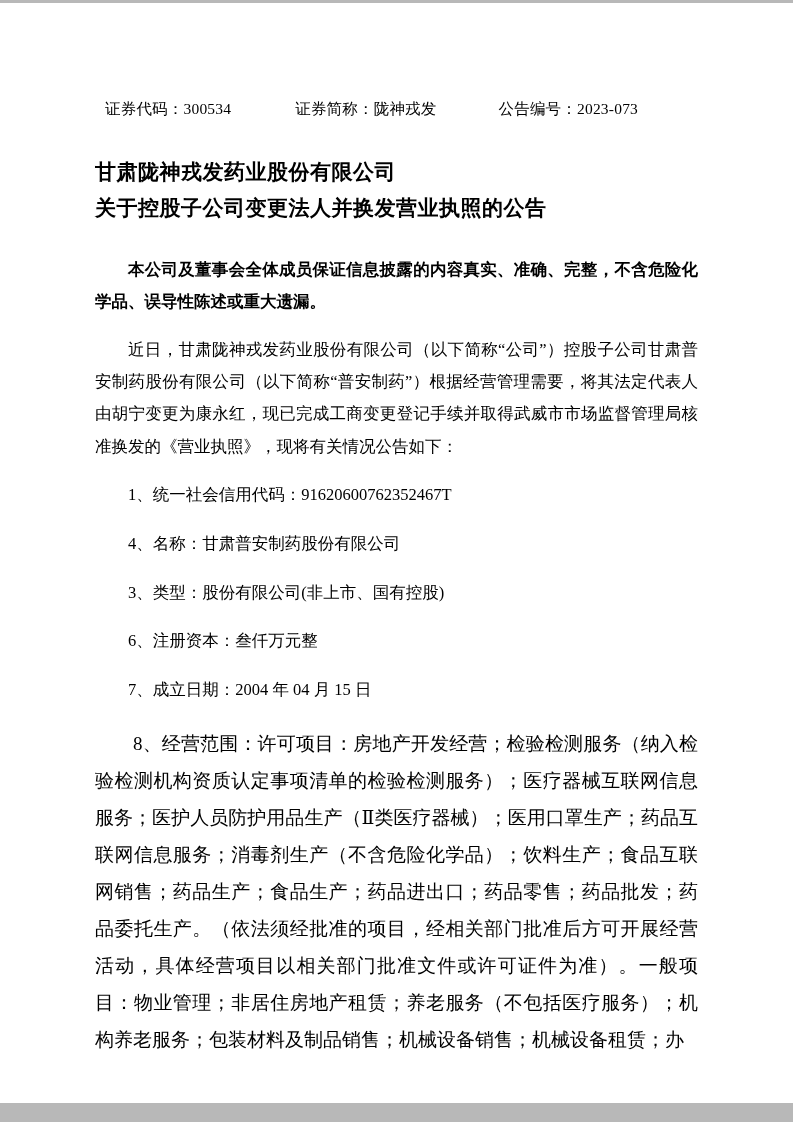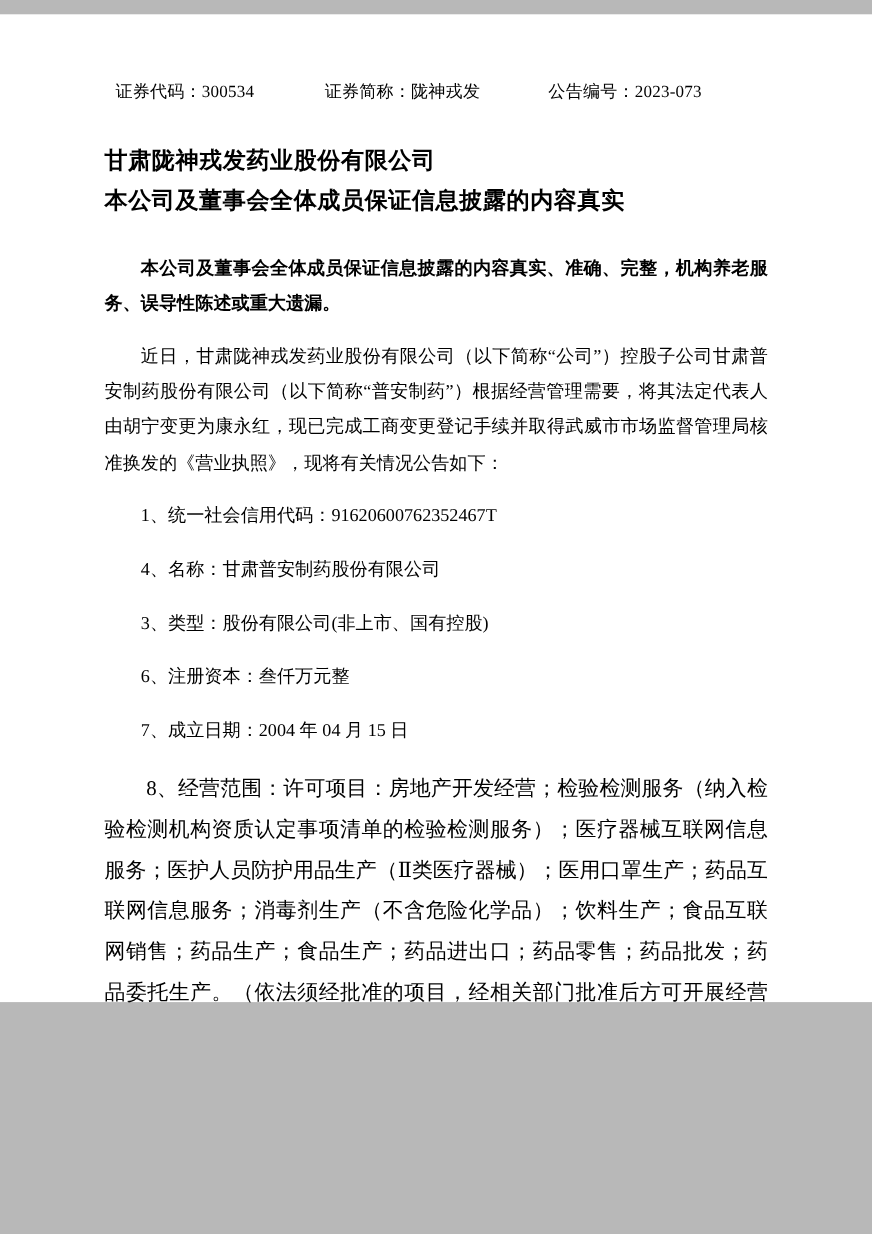--- a/index.html
+++ b/index.html
@@ -5,26 +5,26 @@
   html, body {
     margin: 0;
     padding: 0;
     background: #b8b8b8;
   }
   body {
     font-family: "Liberation Serif", "DejaVu Serif", serif;
   }
   .page {
     width: 793px;
-    height: 898px;
+    height: 1100px;
     background: #ffffff;
-    margin: 13px auto;
+    margin: 3px auto;
     position: relative;
     box-sizing: border-box;
-    padding: 52px 95px 60px 95px;
+    padding: 88px 95px 60px 95px;
     color: #000000;
   }
   .header-line {
     display: flex;
     justify-content: flex-start;
     align-items: baseline;
     font-size: 15.5px;
     letter-spacing: 0.2px;
     margin-top: 8px;
     margin-bottom: 34px;
@@ -93,24 +93,24 @@
 <div class="page">
 
   <div class="header-line">
     <span class="seg seg-code">证券代码：300534</span>
     <span class="seg seg-name">证券简称：陇神戎发</span>
     <span class="seg seg-notice">公告编号：2023-073</span>
   </div>
 
   <div class="doc-title">
     <span class="line1">甘肃陇神戎发药业股份有限公司</span>
-    <span class="line2">本公司及董事会全体成员保证信息披露的内容真实</span>
+    <span class="line2">关于控股子公司变更法人并换发营业执照的公告</span>
   </div>
 
-  <p class="lead">本公司及董事会全体成员保证信息披露的内容真实、准确、完整，机构养老服务、误导性陈述或重大遗漏。</p>
+  <p class="lead">本公司及董事会全体成员保证信息披露的内容真实、准确、完整，不含危险化学品、误导性陈述或重大遗漏。</p>
 
   <p class="para">近日，甘肃陇神戎发药业股份有限公司（以下简称“公司”）控股子公司甘肃普安制药股份有限公司（以下简称“普安制药”）根据经营管理需要，将其法定代表人由胡宁变更为康永红，现已完成工商变更登记手续并取得武威市市场监督管理局核准换发的《营业执照》，现将有关情况公告如下：</p>
 
 
   <p class="item">1、统一社会信用代码：91620600762352467T</p>
   <p class="item">4、名称：甘肃普安制药股份有限公司</p>
   <p class="item">3、类型：股份有限公司(非上市、国有控股)</p>
   <p class="item">6、注册资本：叁仟万元整</p>
   <p class="item">7、成立日期：2004 年 04 月 15 日</p>
   <p class="item-block">8、经营范围：许可项目：房地产开发经营；检验检测服务（纳入检验检测机构资质认定事项清单的检验检测服务）；医疗器械互联网信息服务；医护人员防护用品生产（Ⅱ类医疗器械）；医用口罩生产；药品互联网信息服务；消毒剂生产（不含危险化学品）；饮料生产；食品互联网销售；药品生产；食品生产；药品进出口；药品零售；药品批发；药品委托生产。（依法须经批准的项目，经相关部门批准后方可开展经营活动，具体经营项目以相关部门批准文件或许可证件为准）。一般项目：物业管理；非居住房地产租赁；养老服务（不包括医疗服务）；机构养老服务；包装材料及制品销售；机械设备销售；机械设备租赁；办</p>

